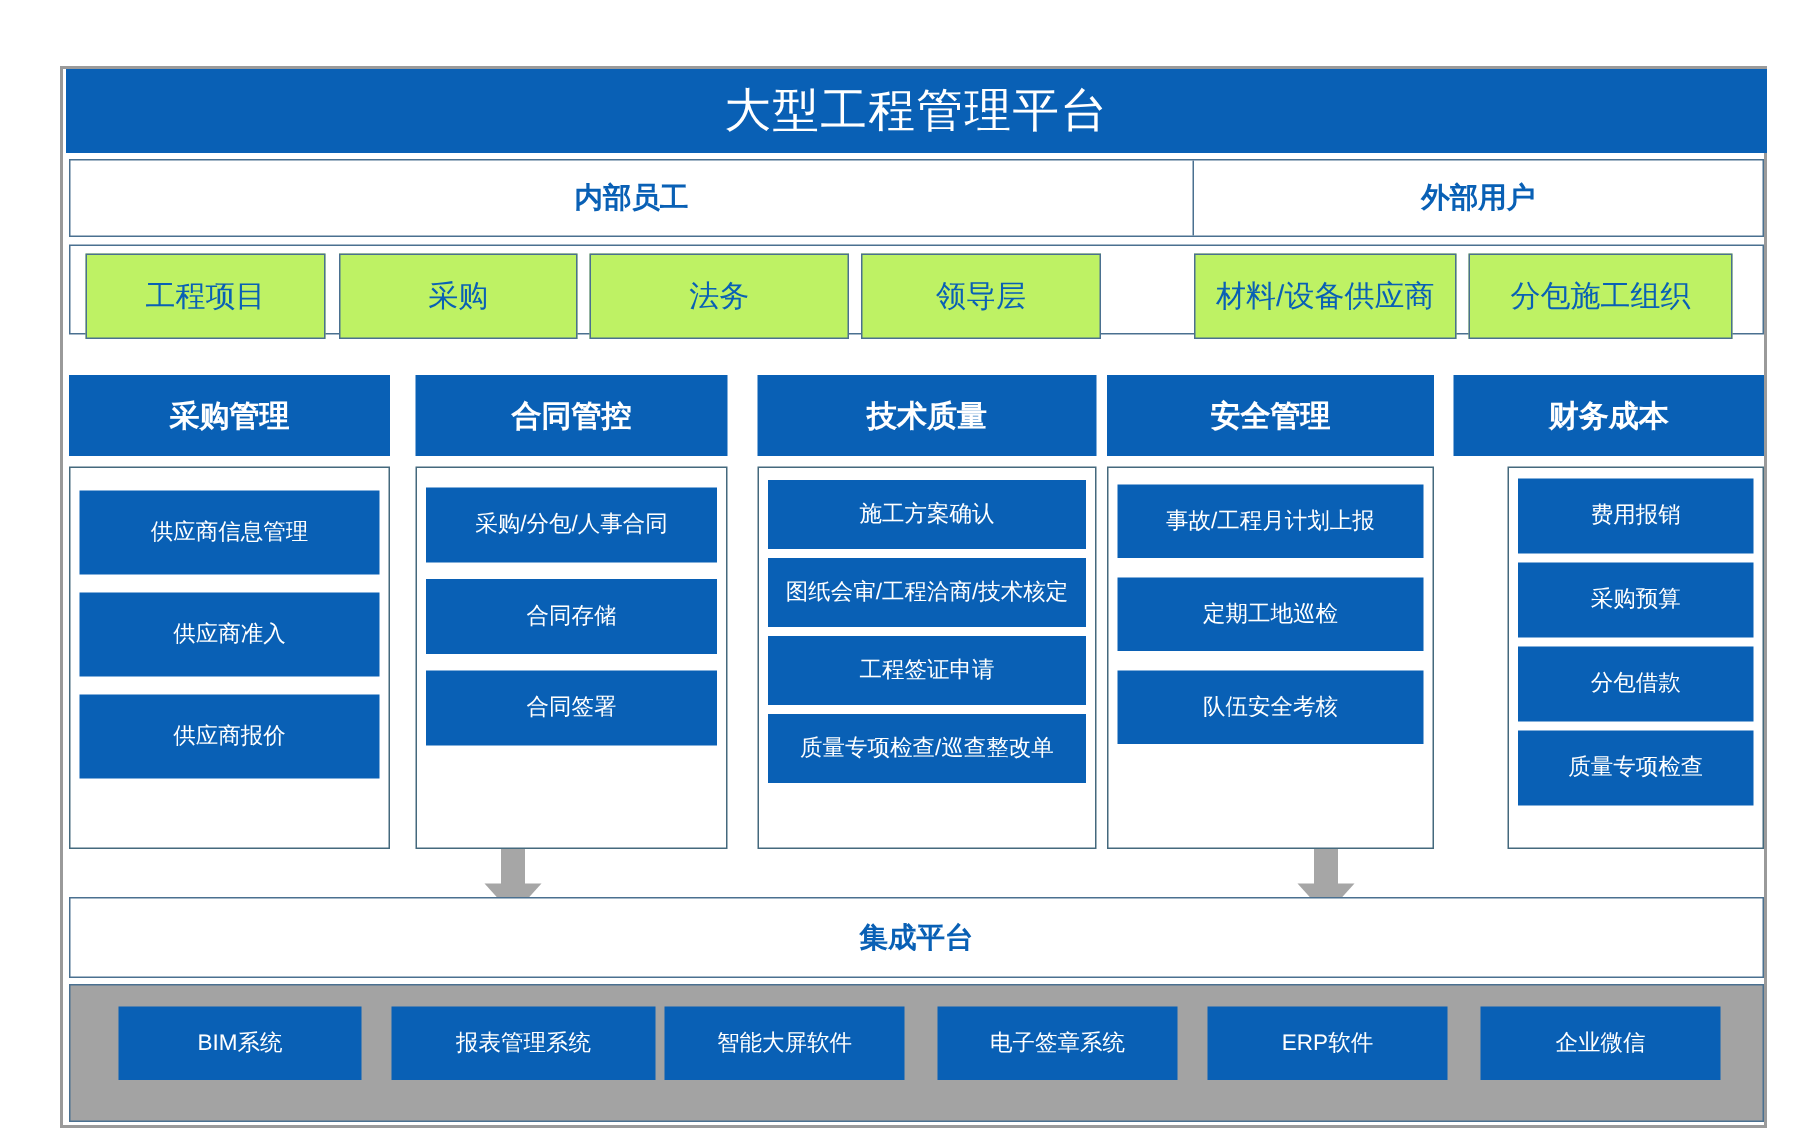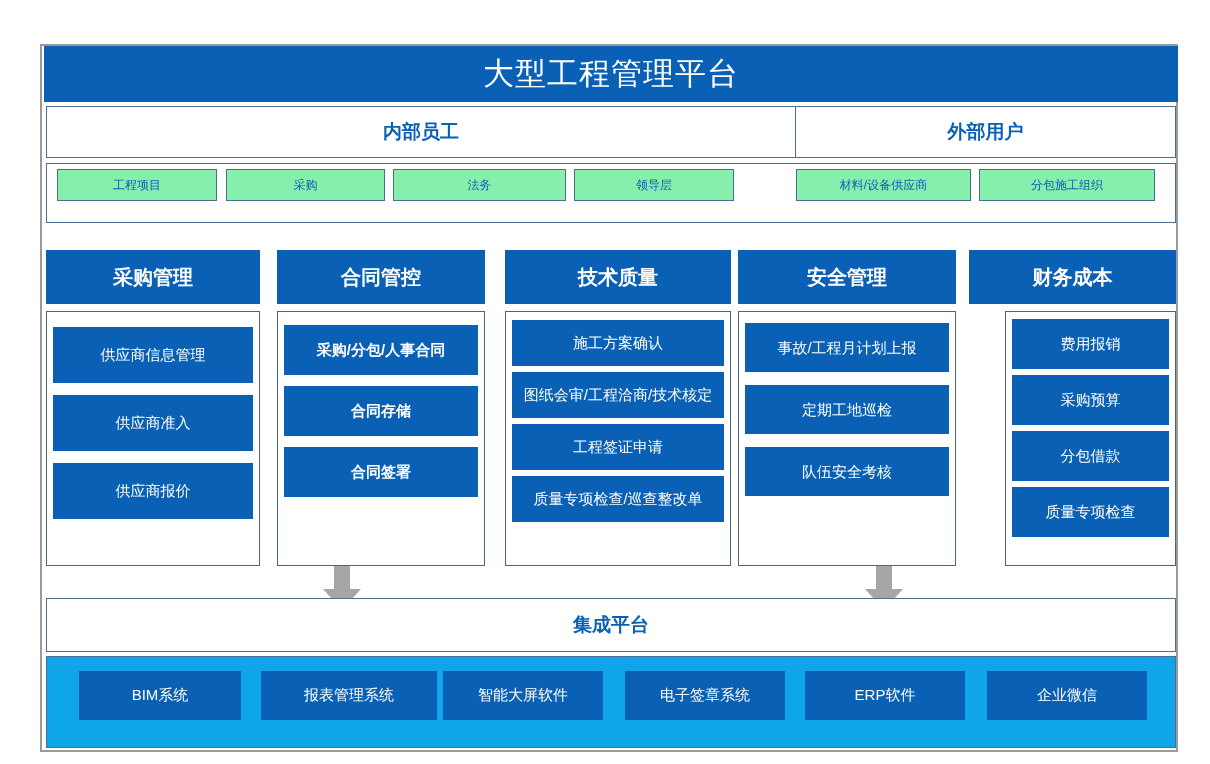--- a/index.html
+++ b/index.html
@@ -78,26 +78,26 @@
     left: 2px;
     top: 117px;
     width: 1130px;
     height: 60px;
     border: 1px solid #4A7090;
     box-sizing: border-box;
   }
   .role-box {
     position: absolute;
     top: 5px;
-    height: 32px;
-    border: 1px solid #4A7090;
-    box-sizing: border-box;
-    background: #86efac;
+    height: 57px;
+    border: 1px solid #4A7090;
+    box-sizing: border-box;
+    background: #bef264;
     color: #0960B5;
-    font-size: 12px;
+    font-size: 20px;
     display: flex;
     align-items: center;
     justify-content: center;
     white-space: nowrap;
   }
 
   
   .module-col {
     position: absolute;
     top: 204px;
@@ -136,21 +136,21 @@
     line-height: 1.15;
   }
 
   
   .col-procure .module-item { height: 56px; margin-bottom: 12px; }
   .col-procure .module-item:last-child { margin-bottom: 0; }
   .col-procure .module-body { padding-top: 15px; }
 
   .col-contract .module-item { height: 50px; margin-bottom: 11px; }
   .col-contract .module-item:last-child { margin-bottom: 0; }
-  .col-contract .module-body { padding-top: 13px; font-weight: bold; }
+  .col-contract .module-body { padding-top: 13px; }
 
   .col-quality .module-item { height: 46px; margin-bottom: 6px; }
   .col-quality .module-item:last-child { margin-bottom: 0; }
   .col-quality .module-body { padding-top: 8px; }
 
   .col-safety .module-item { height: 49px; margin-bottom: 13px; }
   .col-safety .module-item:last-child { margin-bottom: 16px; }
   .col-safety .module-body { padding-top: 11px; }
 
   .col-finance .module-item { height: 50px; margin-bottom: 6px; }
@@ -201,21 +201,21 @@
     background: #ffffff;
   }
   .systems-band {
     position: absolute;
     left: 2px;
     top: 610px;
     width: 1130px;
     height: 92px;
     border: 1px solid #4A7090;
     box-sizing: border-box;
-    background: #0ea5e9;
+    background: #a3a3a3;
   }
   .system-box {
     position: absolute;
     top: 14px;
     height: 49px;
     background: #0960B5;
     color: #ffffff;
     font-size: 15px;
     display: flex;
     align-items: center;

